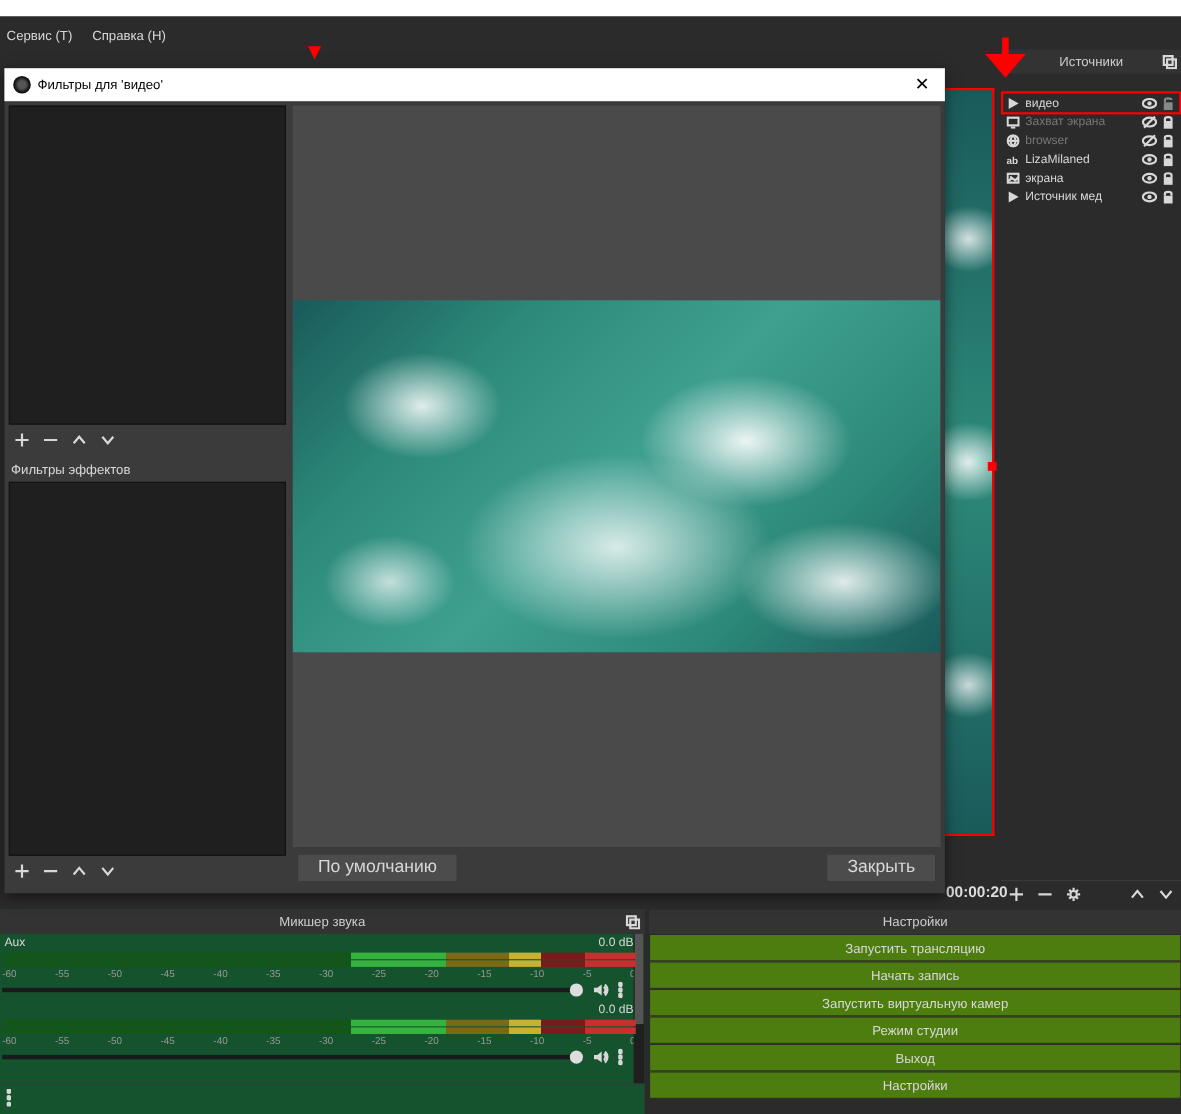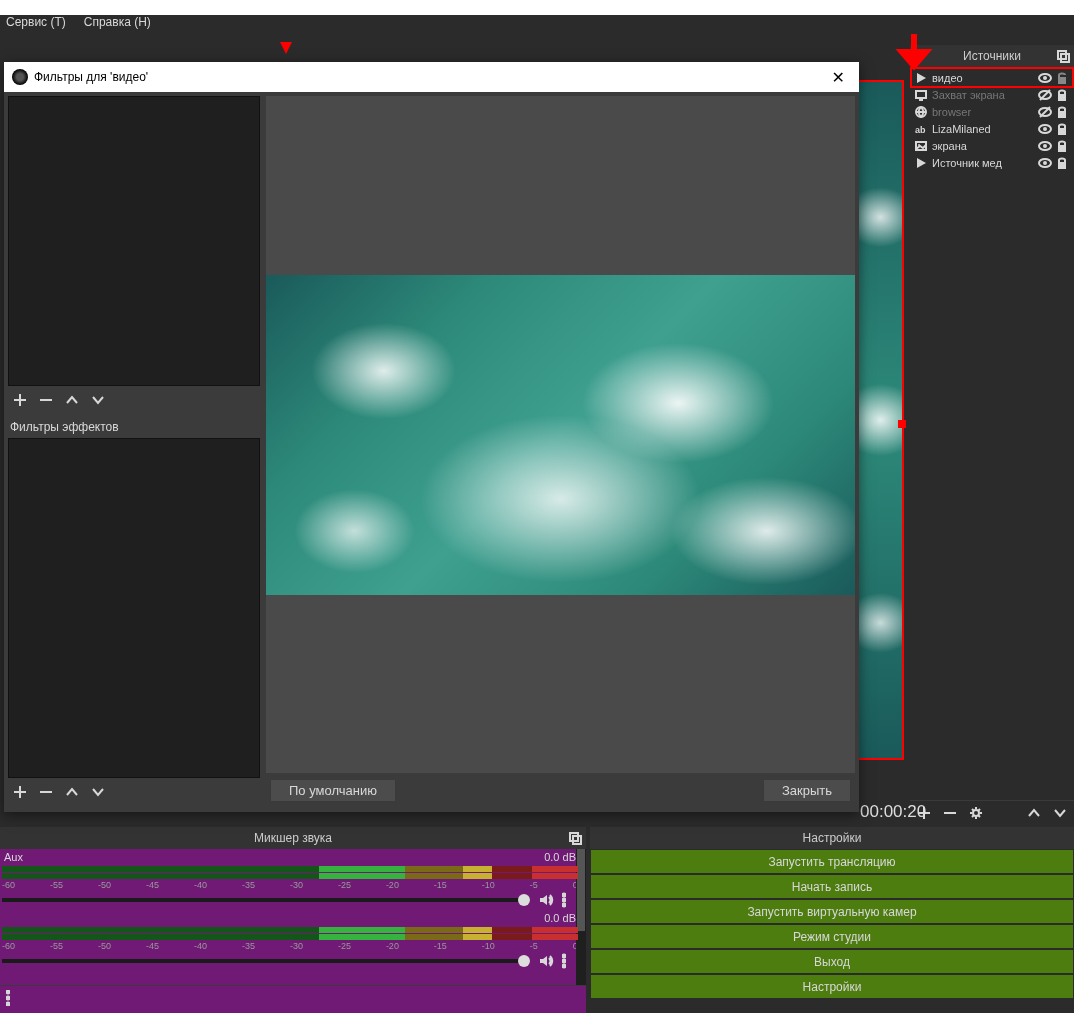--- a/index.html
+++ b/index.html
@@ -14,21 +14,21 @@
   position: relative;
 }
 .topbar {
   height: 15px;
   background: #fff;
 }
 .menubar {
   height: 24px;
   background: #2b2b2b;
   display: flex;
-  align-items: flex-start;
+  align-items: flex-end;
   padding: 0 6px;
   gap: 18px;
 }
 .menubar span { cursor: default; }
 .red-marker-top {
   position: absolute;
   left: 280px;
   top: 42px;
   width: 0; height: 0;
   border-left: 6px solid transparent;
@@ -130,21 +130,21 @@
   display: flex;
   justify-content: space-between;
   padding: 6px 4px;
 }
 .btn {
   background: #4c4c4c;
   border: 1px solid #3a3a3a;
   color: #d8d8d8;
   padding: 3px 18px;
   cursor: pointer;
-  font-size: 13px;
+  font-size: 16px;
 }
 
 
 .bg-preview-strip {
   position: absolute;
   left: 859px;
   top: 80px;
   width: 45px;
   height: 680px;
   background:
@@ -160,23 +160,24 @@
   position: absolute;
   right: -4px;
   top: 50%;
   width: 8px; height: 8px;
   background: #ff0000;
 }
 .preview-time {
   position: absolute;
   left: 860px;
   top: 802px;
-  font-size: 17px;
+  font-size: 14px;
   color: #ddd;
   z-index: 60;
+  font-weight: bold;
 }
 
 
 .sources-panel {
   position: absolute;
   right: 0;
   top: 45px;
   width: 164px;
   height: 780px;
   background: #2b2b2b;
@@ -194,20 +195,21 @@
 }
 .panel-header .popout {
   position: absolute;
   right: 4px;
   width: 14px; height: 14px;
   cursor: pointer;
 }
 .source-list {
   flex: 1;
   padding: 2px;
+  margin-top: 16px;
 }
 .source-row {
   display: flex;
   align-items: center;
   height: 17px;
   gap: 4px;
   padding: 0 2px;
   font-size: 11px;
 }
 .source-row.highlighted {
@@ -243,21 +245,21 @@
   z-index: 300;
 }
 
 
 .mixer-panel {
   position: absolute;
   left: 0;
   top: 827px;
   width: 586px;
   height: 186px;
-  background: #701a75;
+  background: #14532d;
   display: flex;
   flex-direction: column;
 }
 .mixer-body {
   flex: 1;
   overflow: hidden;
   position: relative;
 }
 .mixer-channel {
   padding: 2px 8px 2px 2px;

